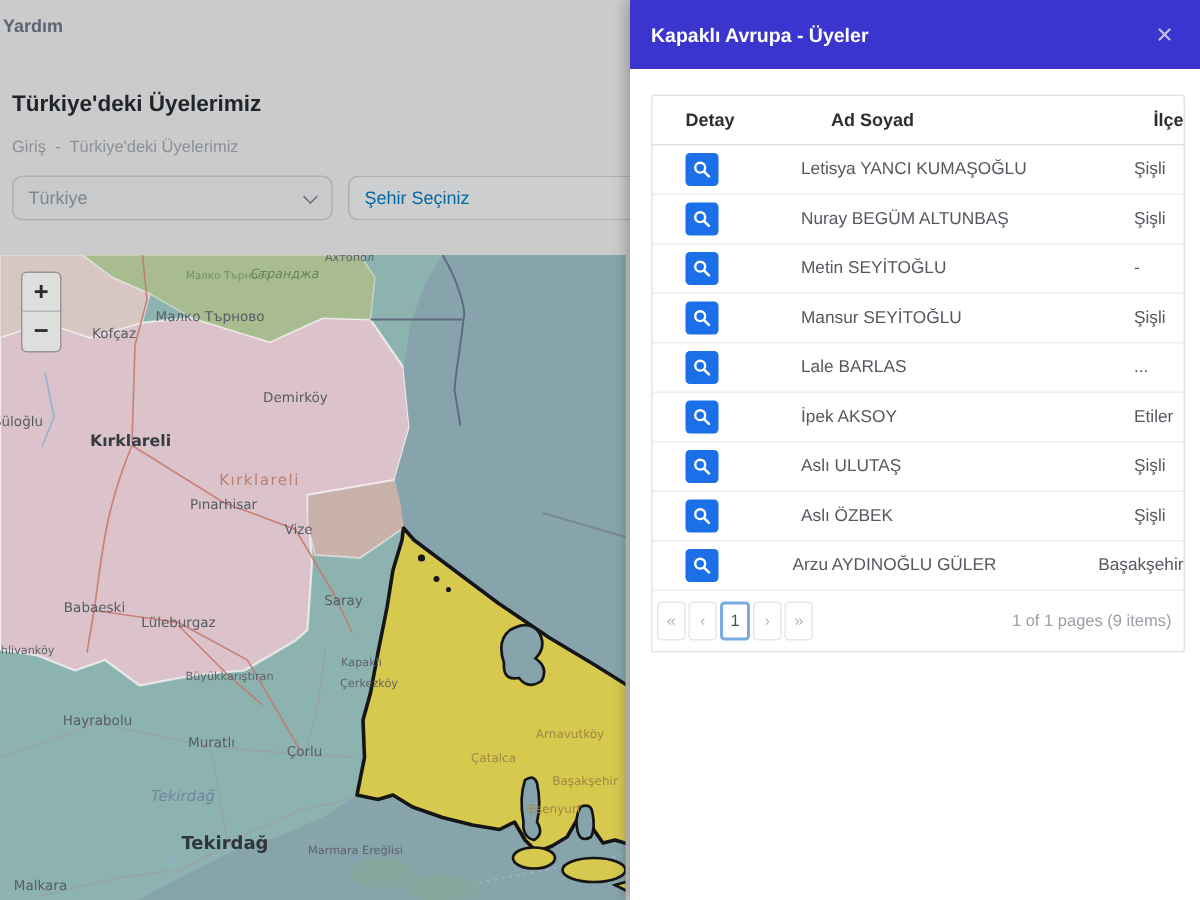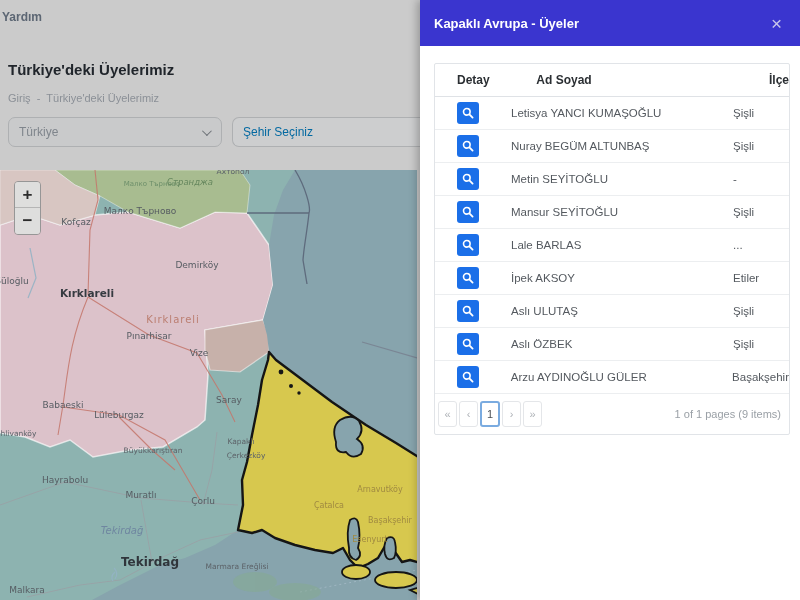--- a/index.html
+++ b/index.html
@@ -44,21 +44,21 @@
   .modal-header { position:absolute; left:0; top:0; right:0; height:46px; background:#3a35cf;
                   display:flex; align-items:center; justify-content:space-between; padding:0 18px 0 14px; }
   .modal-title { color:#ffffff; font-size:13px; font-weight:bold; }
   .modal-close { color:#c7c5ea; font-size:19px; line-height:19px; cursor:pointer; font-weight:normal; }
 
   .grid { position:absolute; left:14px; top:63px; width:356px; border:1px solid #e1e4e8; border-radius:2px; background:#fff; }
   .g-head { display:flex; height:33px; align-items:center; border-bottom:1px solid #dfe2e6;gap:32px; }
   .g-head .c { font-size:12px; font-weight:bold; color:#2b2f33; }
   .g-row { display:flex; height:33px; align-items:center; border-bottom:1px solid #eceef0; }
   .c-detay { width:76px; padding-left:22px; }
-  .c-name  { width:174px; font-size:11.5px; color:#54595f; white-space:nowrap; }
+  .c-name  { width:174px; font-size:11.5px; color:#54595f; white-space:nowrap;margin-left:23px; }
   .c-ilce  { flex:1; font-size:11.5px; color:#54595f;padding-left:48px; }
   .btn-search { width:22px; height:22px; background:#1b6fe8; border:none; border-radius:3px;
                 display:flex; align-items:center; justify-content:center; cursor:pointer; }
 
   .pager { display:flex; align-items:center; height:40px; padding:0 8px 0 1px; }
   .pg-btn { min-width:19px; height:26px; margin-left:2px; border:1px solid #e4e6e9; border-radius:3px;
             background:#fff; color:#aeb2b7; font-size:11px; text-align:center; line-height:24px;
             padding:0 3px; cursor:pointer; }
   .pg-btn.cur { border:2px solid #7aabe0; color:#4a4f54; line-height:22px; min-width:20px; }
   .pg-summary { margin-left:auto; font-size:11px; color:#9aa0a6; }

